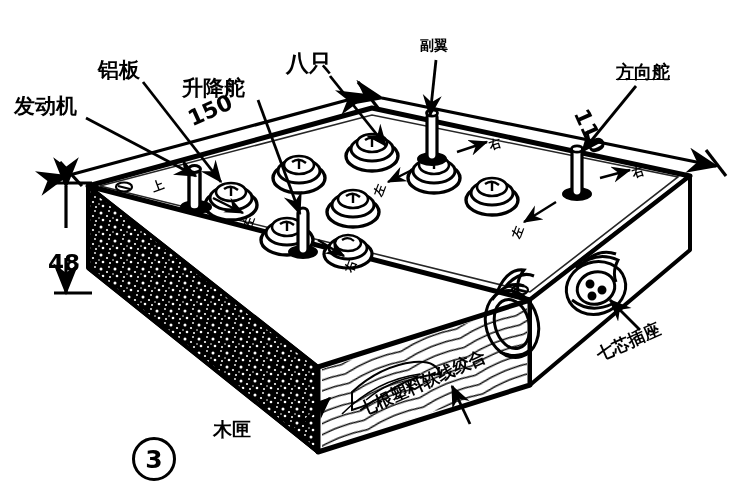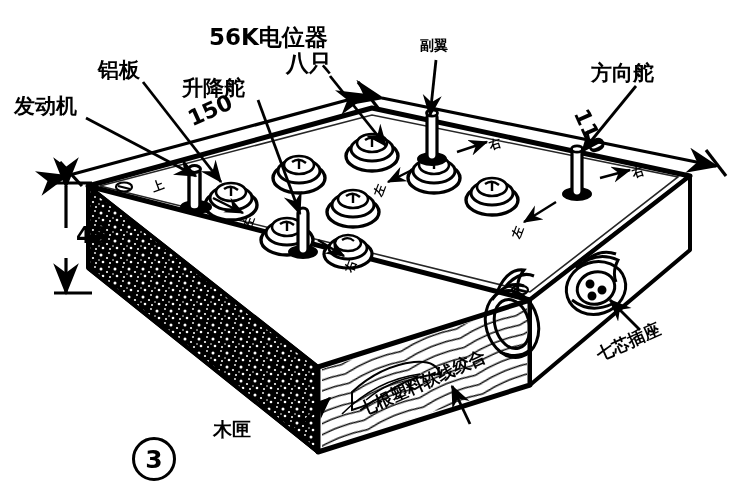--- a/index.html
+++ b/index.html
@@ -23,26 +23,26 @@
     line-height:1;
     letter-spacing:0px;
   }
   .cjk{font-family:"DejaVu Sans","Liberation Sans",sans-serif;}
   .t-engine{left:14px;top:96px;font-size:21px;}
   .t-alum{left:98px;top:60px;font-size:21px;}
   .t-pot{left:209px;top:26px;font-size:23px;}
   .t-pot2{left:258px;top:52px;font-size:23px;margin-left:28px;}
   .t-elev{left:182px;top:78px;font-size:21px;}
   .t-ail{left:420px;top:38px;font-size:14px;}
-  .t-rud{left:591px;top:63px;font-size:21px;}
+  .t-rud{left:616px;top:63px;font-size:18px;text-decoration:underline;}
   .t-unit{left:56px;top:375px;font-size:19px;}
   .t-wood{left:213px;top:420px;font-size:19px;text-align:right;}
   .d150{left:185px;top:110px;font-size:22px;transform:rotate(-24deg);transform-origin:left top;}
   .d110{left:590px;top:106px;font-size:22px;transform:rotate(66deg);transform-origin:left top;}
-  .d48{left:48px;top:224px;font-size:23px;margin-left:28px;}
+  .d48{left:48px;top:252px;font-size:23px;}
   .t-wire{left:357px;top:403px;font-size:17px;transform:rotate(-24deg);transform-origin:left top;}
   .t-sock{left:594px;top:348px;font-size:17px;transform:rotate(-24deg);transform-origin:left top;}
   .dirmark{position:absolute;font-size:12px;font-weight:bold;color:#000;}
   .fignum{
     position:absolute;left:132px;top:437px;
     width:38px;height:38px;border:3px solid #000;border-radius:50%;
     color:#000;font-size:25px;font-weight:bold;
     display:flex;align-items:center;justify-content:center;
     line-height:1;
   }
@@ -248,21 +248,20 @@
       <circle cx="592" cy="296" r="3" fill="#000"></circle>
     </g>
 
     <path d="M88 268 L318 452" stroke="#000" stroke-width="4" fill="none"></path>
   </svg>
 
   <div class="lbl cjk t-engine">发动机</div>
 
   <div class="lbl cjk t-alum">铝板</div>
 
-  <div class="lbl cjk t-pot">56K电位器</div>
 
   <div class="lbl cjk t-pot2">八只</div>
 
   <div class="lbl cjk t-elev">升降舵</div>
 
   <div class="lbl cjk t-ail">副翼</div>
 
   <div class="lbl cjk t-rud">方向舵</div>
 
 

